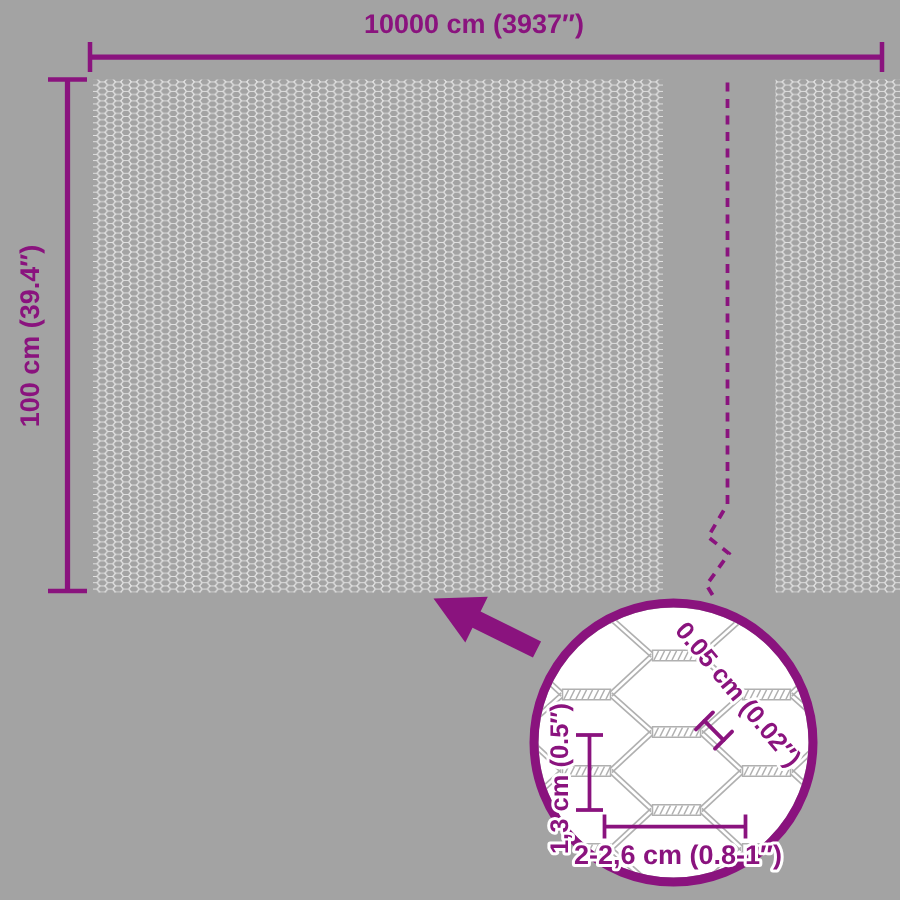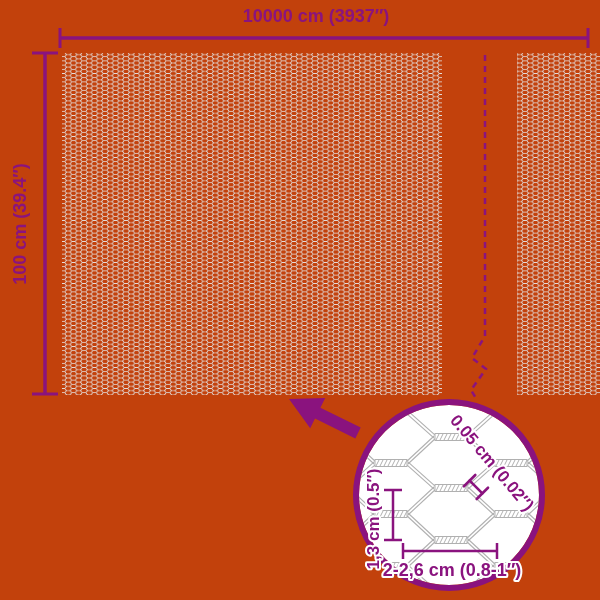--- a/index.html
+++ b/index.html
@@ -1,18 +1,18 @@
 <!DOCTYPE html>
 <html style="--accent: #8A137E; --wire: #B0B0B0; --tex: #E4E4E4;"><head>
 <meta charset="utf-8">
 <style>
   :root { --accent:#8A137E; --wire:#B0B0B0; --tex:#E4E4E4; }
   html,body { margin:0; padding:0; background:#fff; }
   .canvas {
-    position:relative; width:600px; height:600px; background:#c2410c;
+    position:relative; width:600px; height:600px; background:#a3a3a3;
     font-family:"Liberation Sans", sans-serif; overflow:hidden;text-align:right;
   }
   svg { display:block; }
   .accent-fill  { fill:var(--accent); }
   .dim-line   { stroke:var(--accent); stroke-width:3.5; }
   .dim-tick   { stroke:var(--accent); stroke-width:3; }
   .dim-line-sm{ stroke:var(--accent); stroke-width:2.5; }
   .dim-tick-sm{ stroke:var(--accent); stroke-width:2.5; }
   .dim-label {
     fill:var(--accent);

